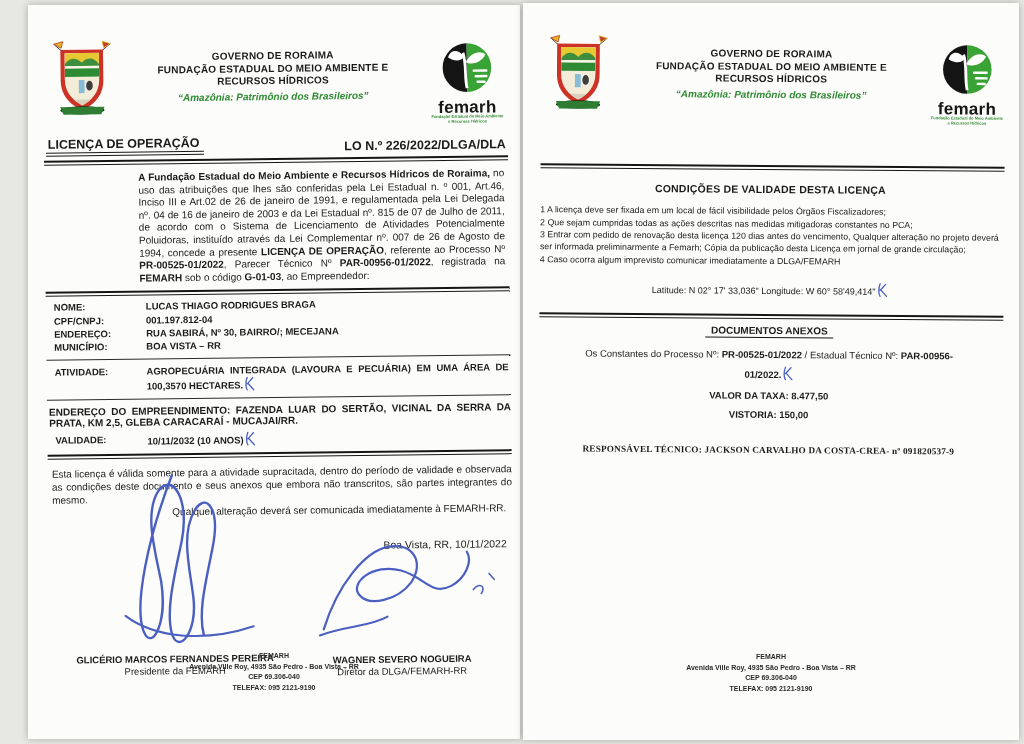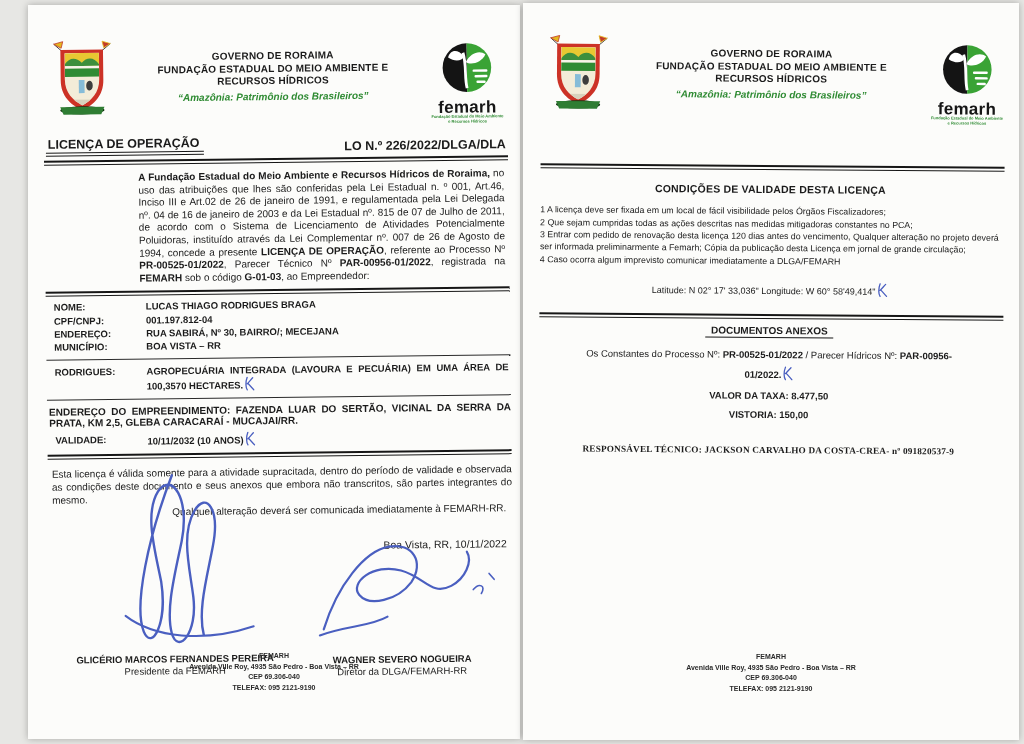--- a/index.html
+++ b/index.html
@@ -167,21 +167,21 @@
       </div>
       <div class="fgrid">
         <span>MUNICÍPIO:</span>
         <span>BOA VISTA – RR</span>
       </div>
     </div>
 
     <div class="sline" style="margin:5px 12px 0 16px"></div>
 
     <div class="fgrid act">
-      <span>RODRIGUES:</span>
+      <span>ATIVIDADE:</span>
       <span class="v"><span>AGROPECUÁRIA INTEGRADA (LAVOURA E PECUÁRIA) EM UMA ÁREA DE 100,3570 HECTARES.</span><svg class="penmark" width="11" height="15" viewBox="0 0 11 15">
             <use href="#penmark"></use>
           </svg></span>
     </div>
 
     <div class="sline" style="margin:6px 12px 0 16px"></div>
 
     <div class="bold-par">ENDEREÇO DO EMPREENDIMENTO: FAZENDA LUAR DO SERTÃO, VICINAL DA SERRA DA PRATA, KM 2,5, GLEBA CARACARAÍ - MUCAJAI/RR.</div>
 
     <div class="fgrid val">
@@ -266,21 +266,21 @@
       <span>Latitude:  N 02° 17' 33,036" Longitude: W 60° 58'49,414"</span><svg class="penmark" width="11" height="15" viewBox="0 0 11 15">
           <use href="#penmark"></use>
         </svg>
     </div>
 
     <div class="dline" style="margin:17px 14px 0 18px"></div>
 
     <div class="annex-title"><span>DOCUMENTOS ANEXOS</span></div>
 
     <div class="annex-line">
-      <span><span>Os Constantes do Processo Nº: </span><span class="b">PR-00525-01/2022</span><span> / Parecer Hídricos Nº: </span><span class="b">PAR-00956-01/2022.</span></span><svg class="penmark" width="11" height="15" viewBox="0 0 11 15">
+      <span><span>Os Constantes do Processo Nº: </span><span class="b">PR-00525-01/2022</span><span> / Estadual Técnico Nº: </span><span class="b">PAR-00956-01/2022.</span></span><svg class="penmark" width="11" height="15" viewBox="0 0 11 15">
           <use href="#penmark"></use>
         </svg>
     </div>
 
     <div class="cline">VALOR DA TAXA: 8.477,50</div>
     <div class="cline" style="margin-top:8px">VISTORIA: 150,00</div>
 
     <div class="resp">RESPONSÁVEL TÉCNICO: JACKSON CARVALHO DA COSTA-CREA- nº 091820537-9</div>
   </div>
 

